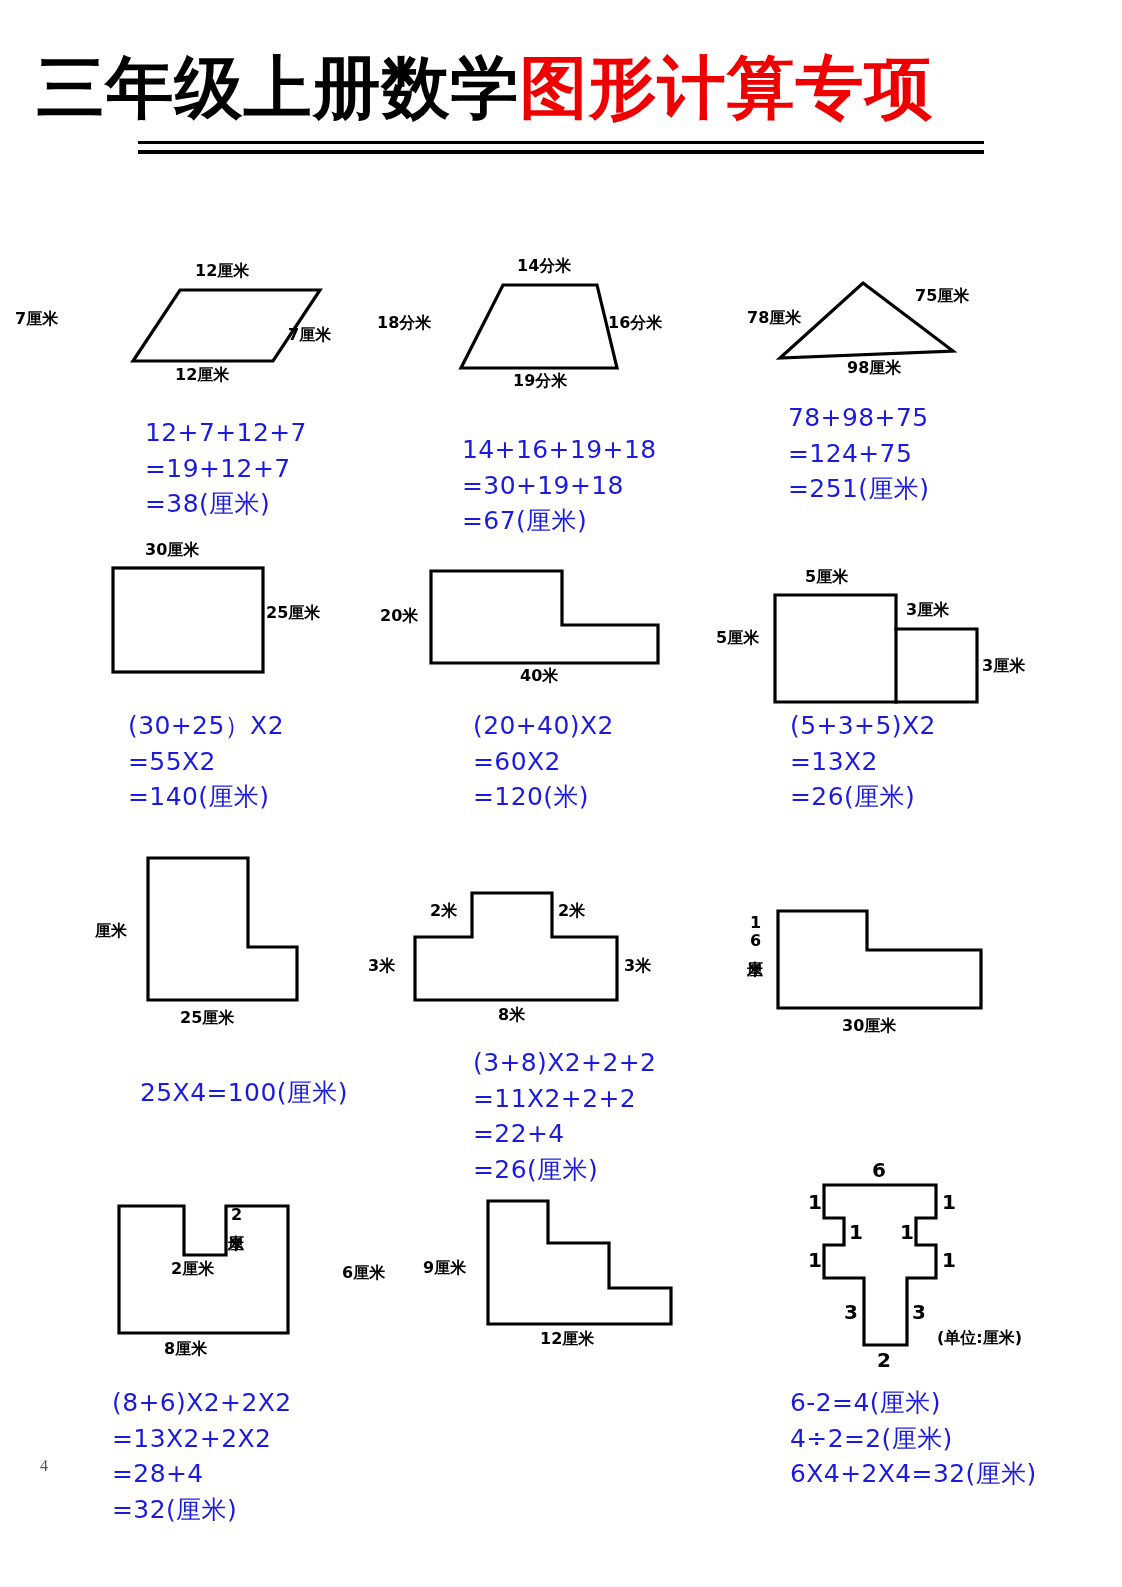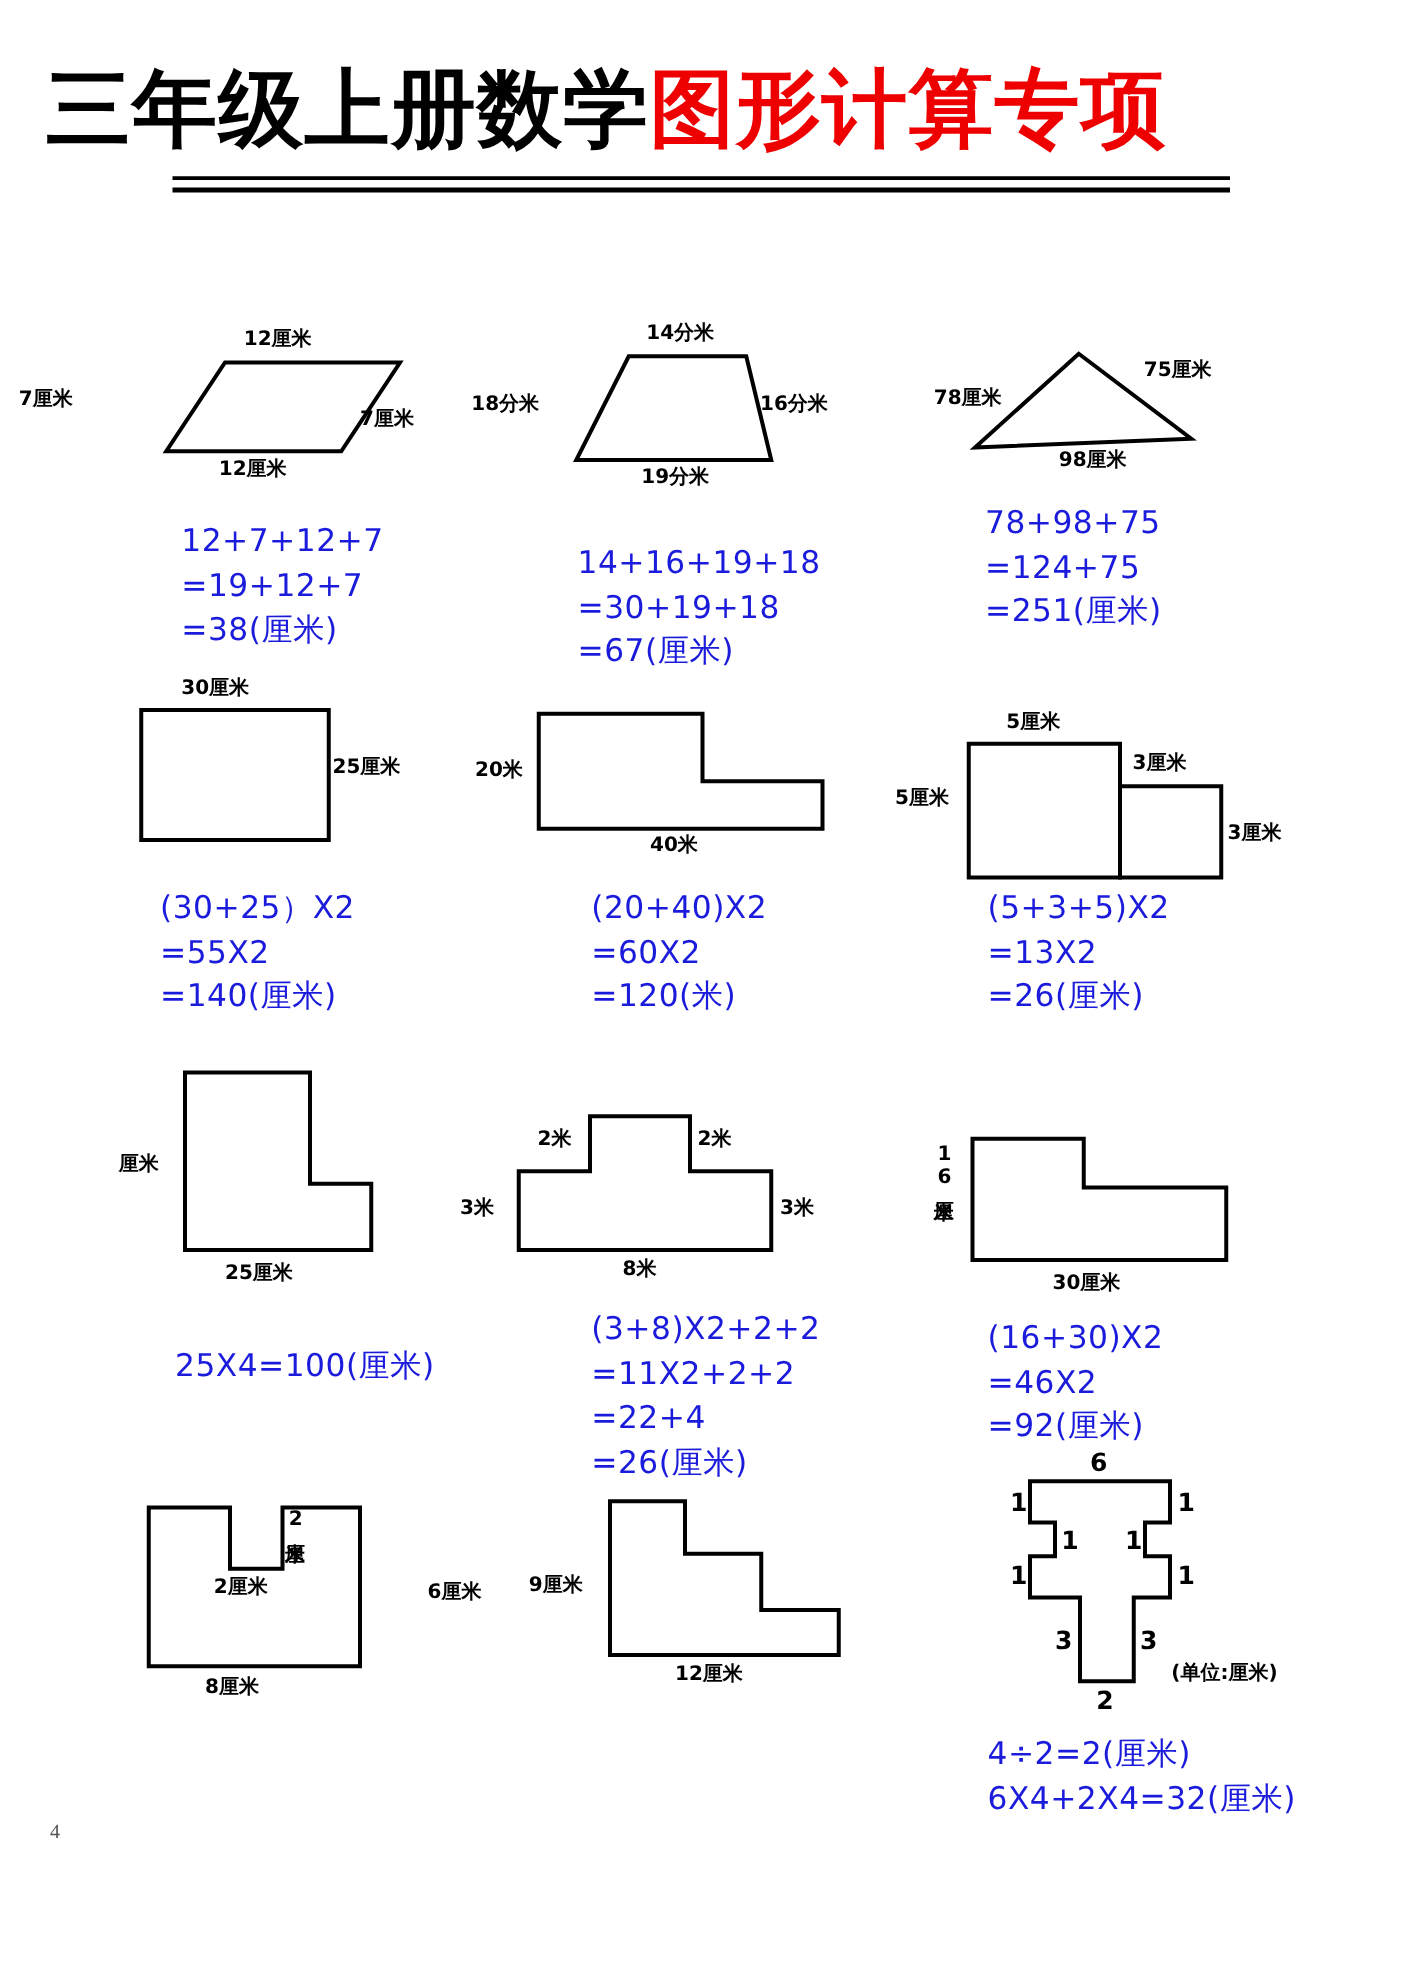--- a/index.html
+++ b/index.html
@@ -241,34 +241,35 @@
     <div>=26(厘米)</div>
   </div>
 
   <div class="fig" style="left:775px; top:908px;">
     <svg width="215" height="110" viewBox="0 0 215 110">
       <path class="stroke" d="M 3 3 L 92 3 L 92 42 L 206 42 L 206 100 L 3 100 Z"></path>
     </svg>
     <div class="lbl vert" style="left:-28px; top:5px;">16厘米</div>
     <div class="lbl" style="left:67px; top:110px;">30厘米</div>
   </div>
-  <div class="answer" style="left:790px; top:1052px;">
-    <div>(16+30)X2</div>
-    <div>=46X2</div>
-    <div>=92(厘米)</div>
-  </div>
 
   <div class="fig" style="left:116px; top:1203px;">
     <svg width="180" height="135" viewBox="0 0 180 135">
       <path class="stroke" d="M 3 3 L 68 3 L 68 52 L 110 52 L 110 3 L 172 3 L 172 130 L 3 130 Z"></path>
     </svg>
     <div class="lbl vert small" style="left:112px; top:2px; font-size:16px;">2厘米</div>
     <div class="lbl" style="left:55px; top:58px;">2厘米</div>
     <div class="lbl" style="left:182px; top:62px;margin-left:44px;">6厘米</div>
     <div class="lbl" style="left:48px; top:138px;">8厘米</div>
+  </div>
+  <div class="answer" style="left:112px; top:1385px;">
+    <div>(8+6)X2+2X2</div>
+    <div>=13X2+2X2</div>
+    <div>=28+4</div>
+    <div>=32(厘米)</div>
   </div>
 
   <div class="fig" style="left:485px; top:1198px;text-align:center;">
     <svg width="195" height="130" viewBox="0 0 195 130">
       <path class="stroke" d="M 3 3 L 63 3 L 63 45 L 124 45 L 124 90 L 186 90 L 186 126 L 3 126 Z"></path>
     </svg>
     <div class="lbl" style="left:-62px; top:62px;">9厘米</div>
     <div class="lbl" style="left:55px; top:133px;">12厘米</div>
   </div>
 
@@ -285,19 +286,20 @@
     <div class="lbl num" style="left:57px; top:40px;">1</div>
     <div class="lbl num" style="left:108px; top:40px;">1</div>
     <div class="lbl num" style="left:16px; top:68px;">1</div>
     <div class="lbl num" style="left:150px; top:68px;">1</div>
     <div class="lbl num" style="left:52px; top:120px;">3</div>
     <div class="lbl num" style="left:120px; top:120px;">3</div>
     <div class="lbl num" style="left:85px; top:168px;">2</div>
     <div class="lbl" style="left:145px; top:148px;">(单位:厘米)</div>
   </div>
   <div class="answer" style="left:790px; top:1385px;">
+    <div>6-2=4(厘米)</div>
     <div>4÷2=2(厘米)</div>
     <div>6X4+2X4=32(厘米)</div>
   </div>
 
   <div class="page-number">4</div>
 
 </div>
 
 </body></html>

